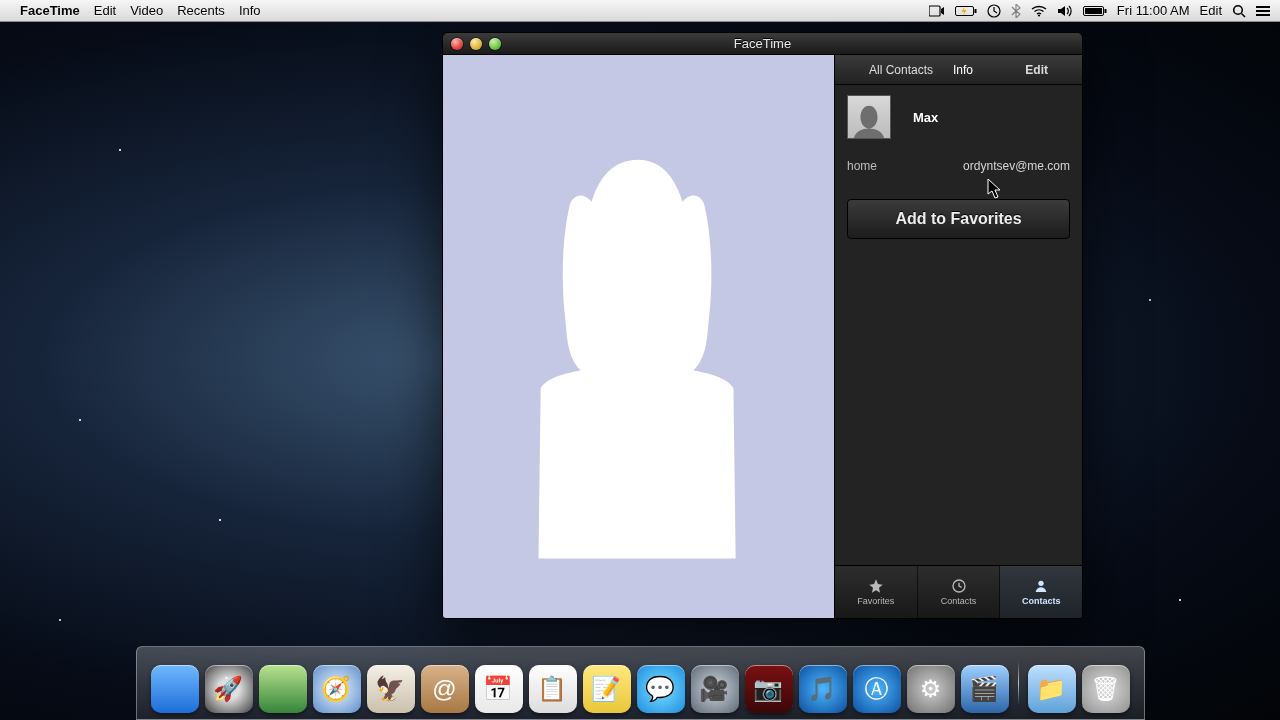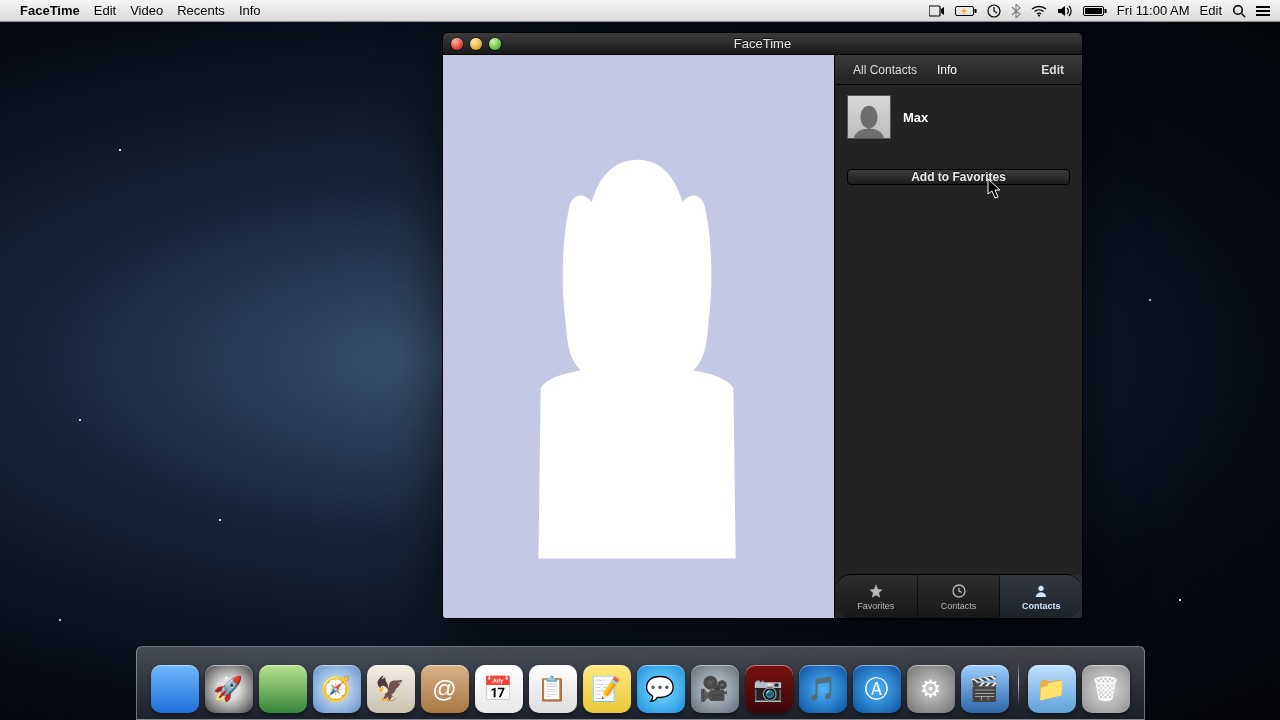--- a/index.html
+++ b/index.html
@@ -86,67 +86,66 @@
 .side {
   flex: 1; display: flex; flex-direction: column;
   background: #232323;
 }
 
 .tabs {
   height: 30px;
   background: linear-gradient(#3a3a3a, #222);
   border-bottom: 1px solid #000;
   display: flex; align-items: center;
-  padding: 0 8px;
+  padding: 0 24px;
   font-size: 12px; color: #ddd; justify-content: flex-end;
 }
 .tabs .tab { padding: 6px 10px; cursor: pointer; }
 .tabs .tab.active { font-weight: 400; color: #fff; }
 .tabs .tab-edit { margin-left: auto; font-weight: 600; }
 
 .contact-header {
-  display: flex; align-items: center; gap: 12px;
+  display: flex; align-items: center; gap: 22px;
   padding: 10px 27px 14px 12px;
 }
 .avatar {
   width: 44px; height: 44px;
   background: linear-gradient(#d8d8d8, #bcbcbc);
   border: 1px solid #555;
   display: flex; align-items: flex-end; justify-content: center;
 }
 .avatar svg { width: 38px; height: 38px; fill: #6e6e6e; }
 .contact-name { color: #fff; font-weight: 600; font-size: 13px; }
 
 .contact-row {
   display: flex; justify-content: space-between; align-items: center;
   padding: 6px 12px 10px 12px;
   font-size: 12px; color: #d5d5d5;
 }
 .contact-row .label { color: #bdbdbd; }
 
 .fav-btn {
   margin: 16px 12px 0 12px;
-  height: 16px;
+  height: 40px;
   background: linear-gradient(#3b3b3b, #1c1c1c);
   border: 1px solid #000;
   border-radius: 4px;
-  color: #eee; font-weight: 600; font-size: 12px;
+  color: #eee; font-weight: 600; font-size: 16px;
   display: flex; align-items: center; justify-content: center;
   text-shadow: 0 -1px 0 #000;
   cursor: pointer;
 }
 
 .side-fill { flex: 1; }
 
 .bottom-tabs {
-  height: 44px;
+  height: 53px;
   background: linear-gradient(#2d2d2d, #181818);
   border-top: 1px solid #000;
   display: flex;
-  border-radius: 16px;
 }
 .bt {
   flex: 1; display: flex; flex-direction: column; align-items: center; justify-content: center;
   gap: 2px; color: #b8b8b8; font-size: 9px;
   border-right: 1px solid rgba(0,0,0,.6);
   cursor: pointer;
 }
 .bt:last-child { border-right: none; }
 .bt.active { color: #cfe6ff; background: rgba(120,170,255,.08); font-weight: bold; }
 .bt svg { width: 16px; height: 16px; fill: currentColor; }
@@ -278,20 +277,24 @@
         <div class="tab tab-edit">Edit</div>
       </div>
       <div class="contact-header">
         <div class="avatar">
           <svg viewBox="0 0 40 40">
               <path d="M20 6c5 0 9 5 9 12s-4 12-9 12-9-5-9-12 4-12 9-12zM4 40c2-7 9-10 16-10s14 3 16 10z"></path>
             </svg>
         </div>
         <div class="contact-name">Max</div>
       </div>
+      <div class="contact-row">
+        <span class="label">home</span>
+        <span>ordyntsev@me.com</span>
+      </div>
       <div class="fav-btn">Add to Favorites</div>
       <div class="side-fill"></div>
       <div class="bottom-tabs">
         <div class="bt">
           <svg viewBox="0 0 24 24">
               <path d="M12 2l2.9 6.9L22 10l-5.5 4.8L18 22l-6-3.6L6 22l1.5-7.2L2 10l7.1-1.1z"></path>
             </svg>
           <span>Favorites</span>
         </div>
         <div class="bt">

